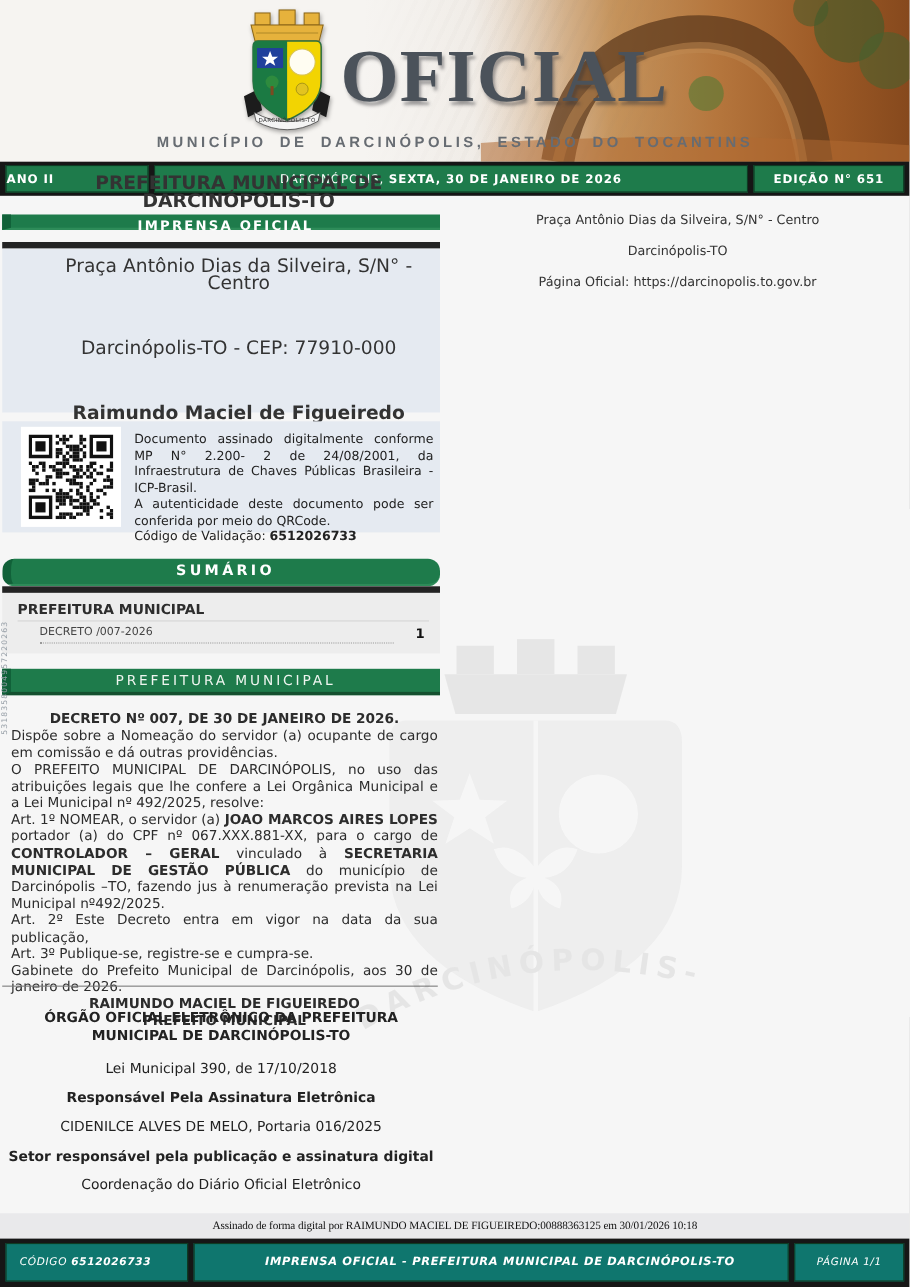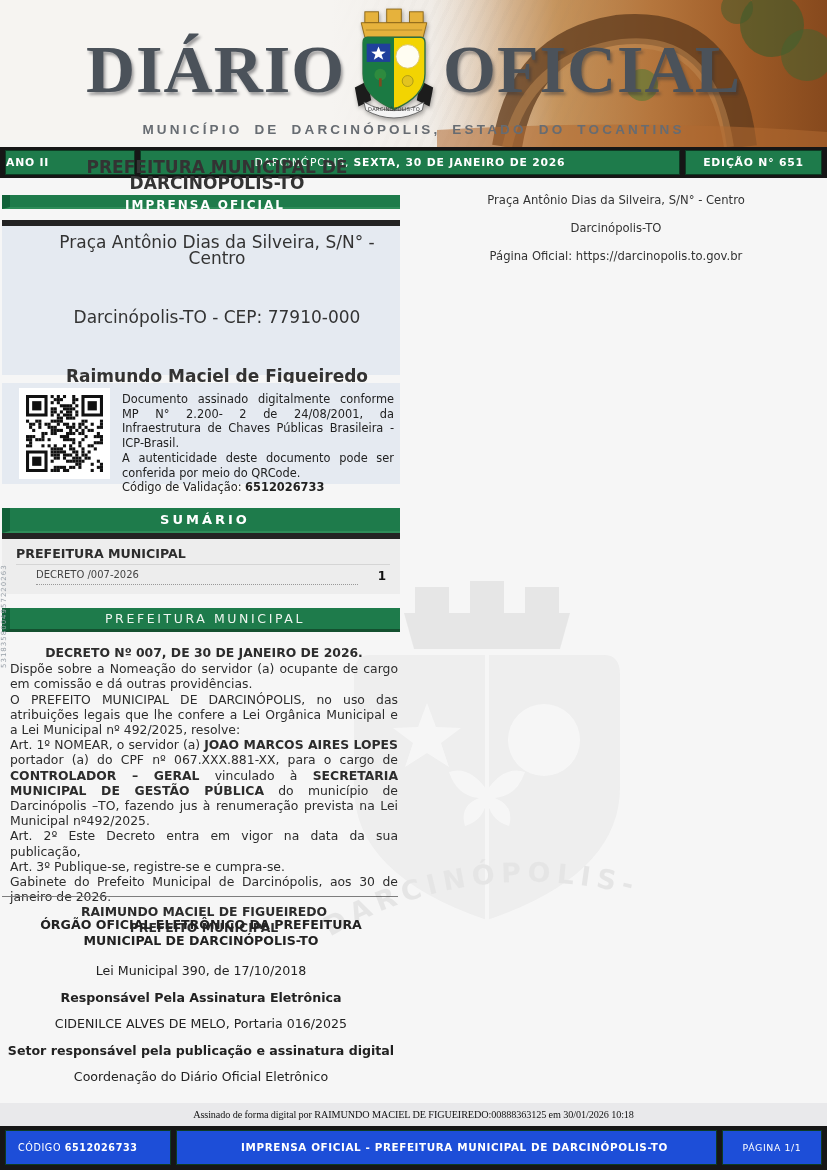--- a/index.html
+++ b/index.html
@@ -25,21 +25,21 @@
   .ebar-cell{position:absolute;top:3px;height:25px;background:#1e7b4b;border:1px solid #0d3b23;
     box-sizing:border-box;color:#fff;font-size:10.8px;line-height:23px;letter-spacing:.8px;white-space:nowrap;}
   .cell-ano{left:5px;width:130px;font-weight:600;}
   .cell-date{left:140px;width:540px;text-align:center;}
   .cell-ed{left:685px;width:137px;text-align:center;font-weight:bold;}
   
   .secbar{position:absolute;left:2px;width:398px;height:14px;background:#1e7b4b;
     border-left:8px solid #116139;border-bottom:2px solid #2e8c59;box-sizing:border-box;
     color:#fff;text-align:center;line-height:21px;}
   .secbar.b-imprensa{top:195px;font-weight:bold;font-size:12px;letter-spacing:2px;}
-  .secbar.b-sumario{top:508px;height:25px;font-weight:bold;font-size:13px;letter-spacing:3px;line-height:23px;}
+  .secbar.b-sumario{top:508px;height:25px;font-weight:bold;font-size:13px;letter-spacing:3px;line-height:23px;border-radius:11px;}
   .secbar.b-pref{top:608px;height:24px;font-size:12.5px;letter-spacing:2.6px;color:#eef5ef;border-bottom:3px solid #14502f;}
   .dark-strip{position:absolute;left:2px;width:398px;height:6px;background:#232323;}
   .strip1{top:220px;} .strip2{top:533px;}
   .infobox{position:absolute;left:2px;top:226px;width:398px;height:149px;background:#e5eaf1;
     display:flex;flex-direction:column;justify-content:center;gap:11px;text-align:center;}
   .infobox p{margin:16px;font-size:17px;line-height:16px;color:#333;padding-left:32px;}
   .qrbox{position:absolute;left:2px;top:383px;width:398px;height:101px;background:#e5eaf1;}
   .qr-tile{position:absolute;left:17px;top:5px;width:91px;height:91px;background:#fff;}
   .qr-tile svg{position:absolute;left:7px;top:7px;}
   .qr-text{position:absolute;left:120px;top:9px;width:272px;font-size:11.4px;line-height:14.7px;
@@ -60,22 +60,22 @@
   .organ{position:absolute;left:2px;top:917px;width:398px;text-align:center;}
   .organ p{margin:0 0 11px;font-size:12.6px;line-height:15.5px;color:#222;}
   .organ .bold{font-weight:bold;}
   
   .right-col{position:absolute;left:410px;top:192px;width:412px;text-align:center;}
   .right-col p{margin:0 0 12px;font-size:11.6px;line-height:16px;color:#333;}
   
   .sig-bar{position:absolute;left:0;top:1103px;width:827px;height:23px;background:#e9e9eb;
     text-align:center;font-size:10.2px;line-height:23px;color:#111;letter-spacing:-.1px;font-family:Liberation Serif, serif;}
   .footer-dark{position:absolute;left:0;top:1126px;width:827px;height:44px;background:#161616;}
-  .fcell{position:absolute;top:4px;height:35px;background:#1d4ed8;border:1px solid #0d3b23;
-    box-sizing:border-box;color:#fff;line-height:33px;white-space:nowrap;}
+  .fcell{position:absolute;top:4px;height:35px;background:#0f766e;border:1px solid #0d3b23;
+    box-sizing:border-box;color:#fff;line-height:33px;white-space:nowrap;font-style:italic;}
   .f-codigo{left:5px;width:166px;padding-left:12px;font-size:9.6px;letter-spacing:.6px;}
   .f-center{left:176px;width:541px;text-align:center;font-weight:bold;font-size:10.4px;letter-spacing:.6px;padding-left:16px;}
   .f-page{left:722px;width:100px;text-align:center;font-size:9.4px;letter-spacing:.6px;}
   
   .side-num{position:absolute;left:0px;top:540px;height:128px;writing-mode:vertical-rl;
     transform:rotate(180deg);font-size:7px;color:#99a1a9;letter-spacing:1px;}
   .watermark{position:absolute;left:312px;top:575px;width:350px;height:395px;opacity:.085;
     pointer-events:none;z-index:5;}
   b{font-weight:bold;}
 </style>
@@ -98,21 +98,20 @@
       <rect x="0" y="0" width="390" height="147" fill="url(#ph)"></rect>
       <path d="M70 147 Q85 45 180 30 Q290 18 305 147" fill="none" stroke="#5e3a1c" stroke-width="30" opacity=".75"></path>
       <path d="M70 147 Q90 58 185 44 Q275 34 292 147" fill="none" stroke="#c08a52" stroke-width="10" opacity=".5"></path>
       <circle cx="205" cy="85" r="16" fill="#4a7a33" opacity=".55"></circle>
       <circle cx="335" cy="25" r="32" fill="#3d5b2b" opacity=".6"></circle>
       <circle cx="370" cy="55" r="26" fill="#46632f" opacity=".55"></circle>
       <circle cx="300" cy="8" r="16" fill="#3d5b2b" opacity=".5"></circle>
       <path d="M0 130 Q200 118 390 132 L390 147 L0 147 Z" fill="#b06a32" opacity=".55"></path>
     </svg>
     <div class="title-row">
-      <span class="gz-title">DIÁRIO</span>
       <svg class="crest" width="82" height="116" viewBox="0 0 90 125">
         <g>
           <rect x="13" y="3" width="15" height="12" fill="#e6b23c" stroke="#8a6516" stroke-width="1"></rect>
           <rect x="37" y="0" width="16" height="15" fill="#e6b23c" stroke="#8a6516" stroke-width="1"></rect>
           <rect x="62" y="3" width="15" height="12" fill="#e6b23c" stroke="#8a6516" stroke-width="1"></rect>
           <path d="M9 15 L81 15 L77 31 L13 31 Z" fill="#e6b23c" stroke="#8a6516" stroke-width="1"></path>
           <line x1="14" y1="23" x2="76" y2="23" stroke="#a07d22" stroke-width=".8"></line>
         </g>
         <path d="M2 86 L16 79 L20 100 L6 107 Z" fill="#1c1c1c"></path>
         <path d="M88 86 L74 79 L70 100 L84 107 Z" fill="#1c1c1c"></path>

